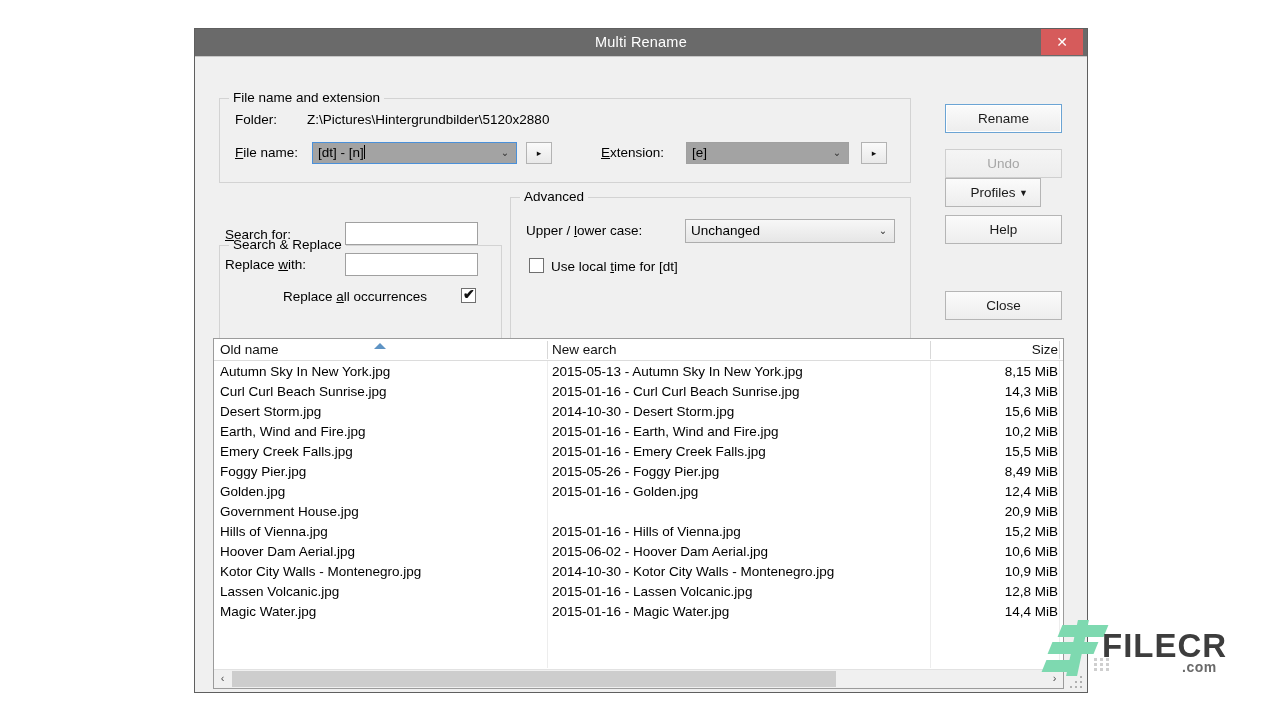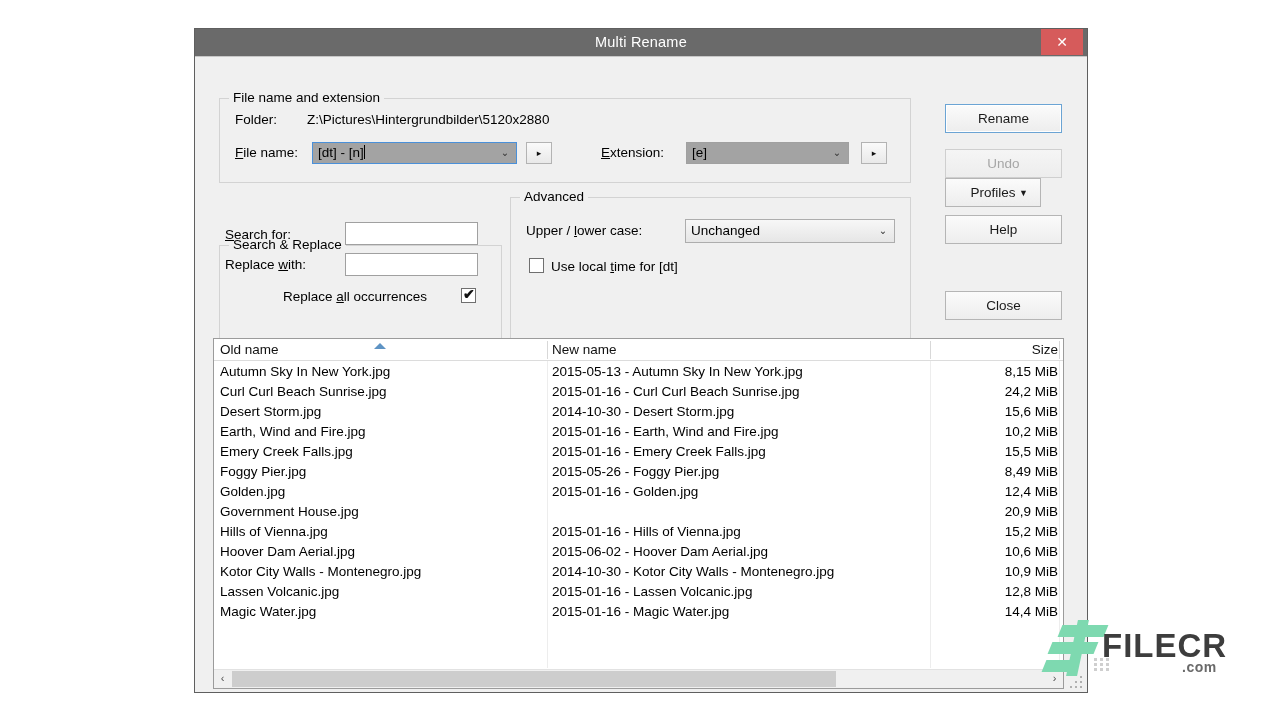--- a/index.html
+++ b/index.html
@@ -472,40 +472,40 @@
       <div class="btn" id="btn-close">
         <span class="blabel">Close</span>
       </div>
 
       <div class="listview">
 
         <div class="lv-header">
           <div class="hcell" style="left:6px; width:326px;">Old name</div>
           <div class="sort-asc" style="left:160px; top:4px;"></div>
           <div class="hsep" style="left:333px;"></div>
-          <div class="hcell" style="left:338px; width:376px;">New name</div>
+          <div class="hcell" style="left:338px; width:376px;">New earch</div>
           <div class="hsep" style="left:716px;"></div>
           <div class="hcell" style="left:714px; width:130px; text-align:right;">Size</div>
           <div class="hsep" style="left:845px;"></div>
         </div>
 
         <div class="colsep" style="left:333px;"></div>
         <div class="colsep" style="left:716px;"></div>
         <div class="colsep" style="left:845px;"></div>
 
         <div id="rows-host">
             <div class="row" style="top: 23px;">
               <div class="cell old">Autumn Sky In New York.jpg</div>
               <div class="cell new">2015-05-13 - Autumn Sky In New York.jpg</div>
               <div class="cell size">8,15 MiB</div>
             </div>
             <div class="row" style="top: 43px;">
               <div class="cell old">Curl Curl Beach Sunrise.jpg</div>
               <div class="cell new">2015-01-16 - Curl Curl Beach Sunrise.jpg</div>
-              <div class="cell size">24,2 MiB</div>
+              <div class="cell size">14,3 MiB</div>
             </div>
             <div class="row" style="top: 63px;">
               <div class="cell old">Desert Storm.jpg</div>
               <div class="cell new">2014-10-30 - Desert Storm.jpg</div>
               <div class="cell size">15,6 MiB</div>
             </div>
             <div class="row" style="top: 83px;">
               <div class="cell old">Earth, Wind and Fire.jpg</div>
               <div class="cell new">2015-01-16 - Earth, Wind and Fire.jpg</div>
               <div class="cell size">10,2 MiB</div>

